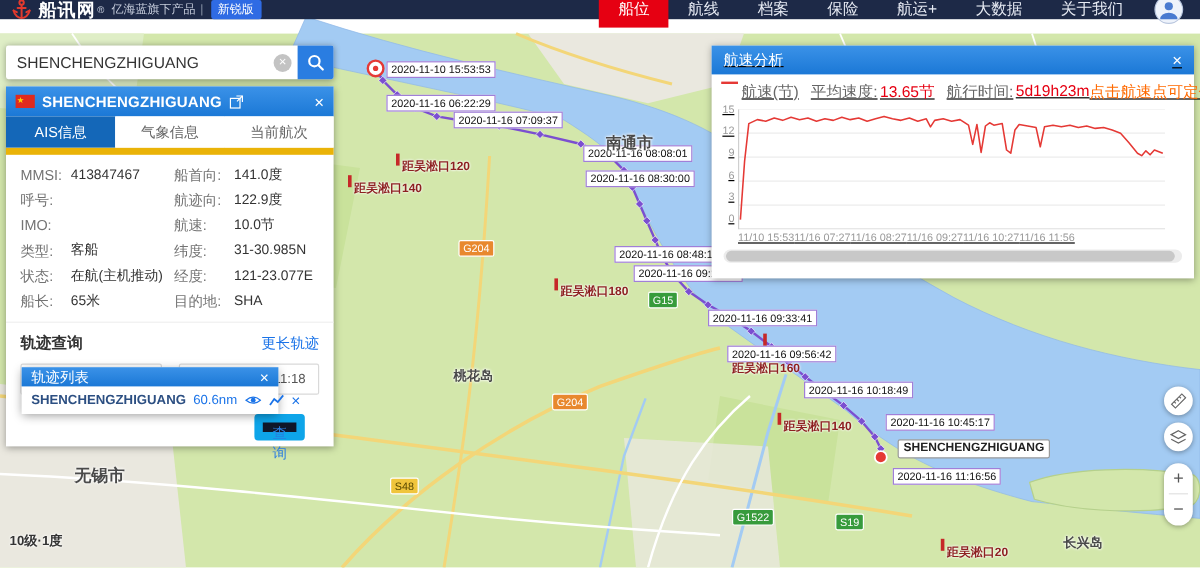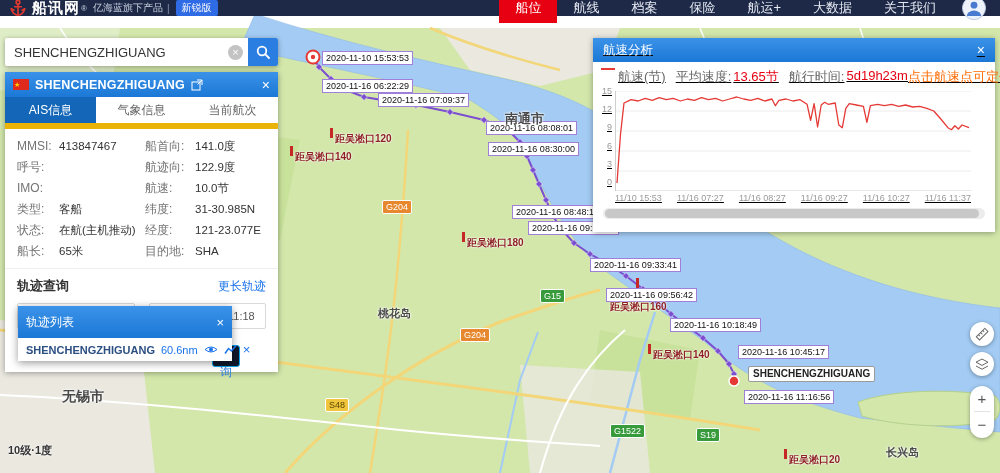--- a/index.html
+++ b/index.html
@@ -54,44 +54,44 @@
   .tab.active{background:#1467b8;color:#fff;}
   #ship-fields{display:grid;grid-template-columns:42px 86px 50px auto;row-gap:7px;padding:10px 10px 8px 12px;font-size:12px;line-height:14px;}
   .f-label{color:#737373;}
   .f-value{color:#333;font-size:11.5px;}
   .tq-row{display:flex;align-items:baseline;padding:8px 12px 6px;border-top:1px solid #efefef;margin-top:2px;}
   .tq-title{font-size:13px;font-weight:bold;color:#333;}
   .tq-link{margin-left:auto;font-size:12px;color:#1a73e8;cursor:pointer;}
   .dates-row{display:flex;align-items:center;gap:5px;padding:2px 12px 0;}
   .date-box{flex:1;display:flex;align-items:center;gap:4px;border:1px solid #d9d9d9;border-radius:2px;height:24px;padding:0 5px;font-size:11px;color:#555;cursor:pointer;white-space:nowrap;}
   .date-sep{color:#999;font-size:12px;}
-  .query-btn{position:absolute;left:207px;top:273px;width:28px;height:22px;background:#0f172a;border:1px solid #0ea5e9;border-radius:3px;color:#2a7de1;font-size:12px;cursor:pointer;font-family:inherit;}
+  .query-btn{position:absolute;left:207px;top:273px;width:42px;height:22px;background:#0f172a;border:7px solid #0ea5e9;border-radius:3px;color:#2a7de1;font-size:12px;cursor:pointer;font-family:inherit;}
 
   
   .track-list{position:absolute;left:18px;top:306px;width:214px;background:#fff;z-index:25;box-shadow:0 2px 8px rgba(0,0,0,.4);}
-  .tl-head{height:32px;background:linear-gradient(#3b92e8,#1b78d6);color:#fff;font-size:12px;display:flex;align-items:center;padding:0 8px;}
+  .tl-head{height:16px;background:linear-gradient(#3b92e8,#1b78d6);color:#fff;font-size:12px;display:flex;align-items:center;padding:0 8px;}
   .tl-close{margin-left:auto;font-size:13px;cursor:pointer;line-height:1;}
   .tl-row{display:flex;align-items:center;gap:6px;padding:5px 8px;}
   .tl-name{font-size:11px;color:#2c4f82;font-weight:bold;}
   .tl-dist{font-size:11px;color:#1a73e8;margin-left:auto;}
   .tl-ic{display:flex;cursor:pointer;}
   .tl-x{color:#1a73e8;font-size:13px;cursor:pointer;line-height:1;}
 
   
   .speed-panel{position:absolute;left:593px;top:38px;width:402px;height:194px;background:#fff;z-index:20;box-shadow:0 1px 6px rgba(0,0,0,.35);text-decoration:underline;}
   .sp-head{height:24px;background:linear-gradient(#3b92e8,#1b78d6);color:#fff;font-size:12.5px;display:flex;align-items:center;padding:0 10px;}
   .sp-close{margin-left:auto;font-size:14px;cursor:pointer;line-height:1;}
   .legend{display:flex;align-items:flex-start;padding:6px 10px 3px 8px;font-size:13px;color:#666;white-space:nowrap;}
   .sample{width:14px;height:2px;background:#e53935;margin-right:3px;flex:none;}
   .legend .gap{margin-left:10px;}
   .legend .red{color:#e60012;margin-left:2px;}
   .hint{margin-left:auto;color:#ff6a00;}
   .chart-wrap{display:flex;padding:2px 8px 0 4px;}
   #chart-yticks{width:18px;height:100px;display:flex;flex-direction:column;justify-content:space-between;font-size:9px;color:#999;text-align:right;padding-right:3px;line-height:9px;box-sizing:border-box;transform:translateY(-4px);}
-  #chart-xticks{margin-left:22px;width:356px;display:flex;justify-content:space-between;font-size:9px;color:#999;padding-top:2px;}
+  #chart-xticks{margin-left:22px;width:356px;display:flex;font-size:9px;color:#999;padding-top:2px;}
   .scroll-track{margin:5px 10px 0;height:11px;background:#ececec;border-radius:6px;position:relative;}
   .scroll-thumb{position:absolute;left:2px;right:6px;top:1px;height:9px;background:#c8c8c8;border-radius:5px;cursor:pointer;}
 
   
   .ctl-btn{position:absolute;right:6px;width:24px;height:24px;background:#fff;border-radius:50%;box-shadow:0 1px 4px rgba(0,0,0,.35);display:flex;align-items:center;justify-content:center;z-index:15;cursor:pointer;}
   .zoom-pill{position:absolute;right:6px;top:386px;width:24px;height:52px;background:#fff;border-radius:12px;box-shadow:0 1px 4px rgba(0,0,0,.35);display:flex;flex-direction:column;z-index:15;overflow:hidden;}
   .z-btn{height:25px;display:flex;align-items:center;justify-content:center;font-size:15px;color:#555;cursor:pointer;}
   .z-div{height:1px;background:#e2e2e2;margin:0 4px;}
 </style>
 </head>
@@ -199,21 +199,21 @@
       </div>
       <div class="dist-marker" style="left: 784px; top: 441px;">
         <i></i>
         <span>距吴淞口20</span>
       </div>
       <div class="city-label" style="left: 505px; top: 110px; font-size: 13px;">南通市</div>
       <div class="city-label" style="left: 62px; top: 388px; font-size: 14px;">无锡市</div>
       <div class="city-label" style="left: 378px; top: 306px; font-size: 11px;">桃花岛</div>
       <div class="city-label" style="left: 886px; top: 445px; font-size: 11px;">长兴岛</div>
       <div class="road-badge orange" style="left: 382px; top: 200px;">G204</div>
-      <div class="road-badge green" style="left: 540px; top: 243px; margin-top: 46px;">G15</div>
+      <div class="road-badge green" style="left: 540px; top: 243px;">G15</div>
       <div class="road-badge orange" style="left: 460px; top: 328px;">G204</div>
       <div class="road-badge yellow" style="left: 325px; top: 398px;">S48</div>
       <div class="road-badge green" style="left: 610px; top: 424px;">G1522</div>
       <div class="road-badge green" style="left: 696px; top: 428px;">S19</div>
     </div>
   <div class="zoom-label">10级·1度</div>
 
   <header class="navbar">
     <div class="brand">
       <span class="logo">
@@ -389,21 +389,21 @@
           <line x1="0.5" y1="0" x2="0.5" y2="100" stroke="#cfcfcf"></line>
           <polyline points="2.0,92.0 5.5,43.3 9.0,12.0 16.1,8.7 23.1,10.0 30.2,7.3 37.2,9.3 44.2,6.7 51.3,8.7 58.3,7.3 65.4,10.0 72.4,8.0 79.4,9.3 86.5,6.7 93.5,8.7 100.6,7.3 107.6,10.0 114.6,8.0 121.7,6.0 128.7,8.0 135.8,9.3 142.8,7.3 149.8,10.0 156.9,8.0 160.4,14.7 163.9,9.3 171.0,8.0 178.0,10.0 185.0,8.7 192.1,13.3 195.6,29.3 199.1,12.7 202.6,36.0 206.2,14.0 209.7,11.3 213.2,13.3 220.2,12.0 223.8,34.0 227.3,36.7 230.8,17.3 234.3,12.7 241.4,14.0 248.4,15.3 251.9,31.3 255.4,14.7 262.5,13.3 269.5,14.7 276.6,13.3 283.6,15.3 290.6,14.0 297.7,16.0 304.7,15.3 311.8,17.3 318.8,20.0 325.8,28.0 332.9,36.7 336.4,38.7 339.9,34.7 343.4,38.0 347.0,34.0 354.0,36.7" fill="none" stroke="#e53935" stroke-width="1.3" stroke-linejoin="round"></polyline>
         </svg>
     </div>
     <div id="chart-xticks">
         <span>11/10 15:53</span>
         <span>11/16 07:27</span>
         <span>11/16 08:27</span>
         <span>11/16 09:27</span>
         <span>11/16 10:27</span>
-        <span>11/16 11:37</span>
+        <span>11/16 11:56</span>
       </div>
     <div class="scroll-track">
       <div class="scroll-thumb"></div>
     </div>
   </section>
 
   <div class="ctl-btn" style="top:322px">
     <svg width="14" height="14" viewBox="0 0 14 14">
       <g transform="rotate(-45 7 7)">
           <rect x="1" y="5" width="12" height="4.5" fill="none" stroke="#666"></rect>

